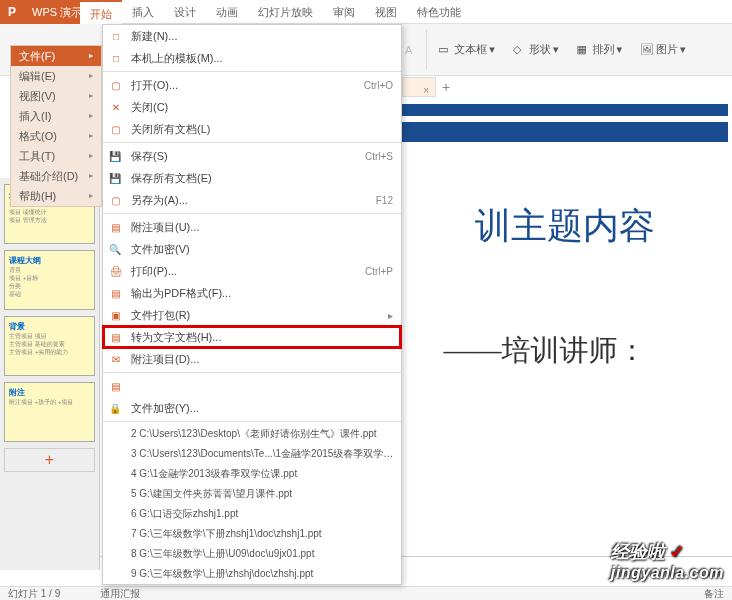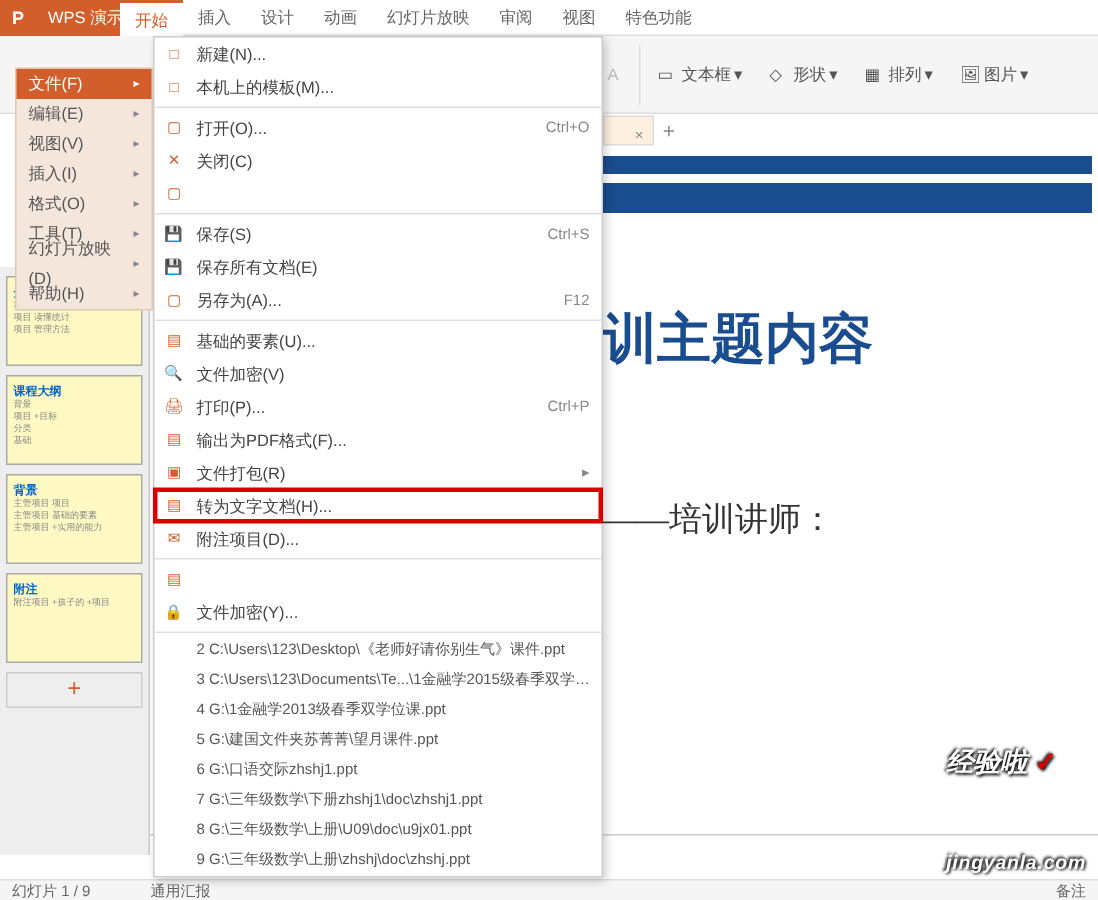--- a/index.html
+++ b/index.html
@@ -48,34 +48,34 @@
 
 .slidepanel { position: absolute; left: 0; top: 178px; width: 100px; bottom: 30px; background: #eee; overflow: hidden; z-index: 0; border-right: 1px solid #ccc; }
 .thumb { margin: 6px 4px; background: #fef9c3; border: 1px solid #aaa; height: 60px; position: relative; padding: 4px; }
 .thumb-title { font-size: 8px; color: #06c; font-weight: bold; }
 .thumb-line { font-size: 6px; color: #888; line-height: 8px; }
 .addslide { margin: 6px 4px; height: 24px; border: 1px solid #ccc; display: flex; align-items: center; justify-content: center; color: #d25f2b; font-size: 16px; cursor: pointer; }
 
 
 .canvas { position: absolute; left: 402px; top: 98px; right: 4px; bottom: 48px; background: #fff; z-index: 0; overflow: hidden; }
 .bluebar { height: 12px; background: #1a4d8f; margin: 6px 0; }
-.slide-title { font-size: 36px; color: #1a4d8f; text-align: left; margin-top: 60px; font-family: serif; font-weight: bold; }
-.slide-sub { font-size: 22px; color: #333; text-align: left; margin-top: 80px; margin-right: 40px; font-family: serif; }
+.slide-title { font-size: 36px; color: #1a4d8f; text-align: center; margin-top: 60px; font-family: serif; }
+.slide-sub { font-size: 29px; color: #333; text-align: center; margin-top: 80px; margin-right: 40px; font-family: serif; }
 
 
 .notes { position: absolute; left: 100px; bottom: 14px; right: 0; height: 30px; border-top: 1px solid #ccc; padding: 4px 8px; font-size: 11px; color: #aaa; z-index: 0; }
 
 
 .statusbar { position: absolute; left: 0; right: 0; bottom: 0; height: 14px; background: #f5f5f5; border-top: 1px solid #ddd; display: flex; align-items: center; font-size: 10px; color: #666; padding: 0 8px; gap: 40px; z-index: 3; }
 
 
 .watermark { position: absolute; right: 8px; bottom: 18px; z-index: 20; color: #fff; text-shadow: 1px 1px 2px #000, -1px -1px 2px #000; font-style: italic; font-weight: bold; }
 .wm-top { font-size: 18px; }
 .wm-top .check { color: #d00; font-style: normal; }
-.wm-bot { font-size: 13px; letter-spacing: 0.5px; margin-top: 47px; }
+.wm-bot { font-size: 16px; letter-spacing: 0.5px; }
 </style>
 </head>
 <body>
 
 <div class="titlebar">
   <div class="app-logo">P</div>
   <div class="app-name">WPS 演示</div>
   <div class="app-dd">▾</div>
 </div>
 <div class="tabs">
@@ -141,21 +141,21 @@
     </div>
     <div class="fm-item">
       <span>格式(O)</span>
       <span class="fm-arrow">▸</span>
     </div>
     <div class="fm-item">
       <span>工具(T)</span>
       <span class="fm-arrow">▸</span>
     </div>
     <div class="fm-item">
-      <span>幻灯片放映(D)</span>
+      <span>基础介绍(D)</span>
       <span class="fm-arrow">▸</span>
     </div>
     <div class="fm-item">
       <span>帮助(H)</span>
       <span class="fm-arrow">▸</span>
     </div>
   </div>
 
 <div class="submenu" id="smenu">
     <div class="sm-item">
@@ -171,40 +171,41 @@
       <span class="sm-icon">▢</span>
       <span class="sm-text">打开(O)...</span>
       <span class="sm-shortcut">Ctrl+O</span>
     </div>
     <div class="sm-item">
       <span class="sm-icon">✕</span>
       <span class="sm-text">关闭(C)</span>
     </div>
     <div class="sm-item">
       <span class="sm-icon">▢</span>
+      <span class="sm-text">关闭所有文档(L)</span>
     </div>
     <div class="sm-sep"></div>
     <div class="sm-item">
       <span class="sm-icon">💾</span>
       <span class="sm-text">保存(S)</span>
       <span class="sm-shortcut">Ctrl+S</span>
     </div>
     <div class="sm-item">
       <span class="sm-icon">💾</span>
       <span class="sm-text">保存所有文档(E)</span>
     </div>
     <div class="sm-item">
       <span class="sm-icon">▢</span>
       <span class="sm-text">另存为(A)...</span>
       <span class="sm-shortcut">F12</span>
     </div>
     <div class="sm-sep"></div>
     <div class="sm-item">
       <span class="sm-icon">▤</span>
-      <span class="sm-text">基础的要素(U)...</span>
+      <span class="sm-text">附注项目(U)...</span>
     </div>
     <div class="sm-item">
       <span class="sm-icon">🔍</span>
       <span class="sm-text">文件加密(V)</span>
     </div>
     <div class="sm-item">
       <span class="sm-icon">🖨</span>
       <span class="sm-text">打印(P)...</span>
       <span class="sm-shortcut">Ctrl+P</span>
     </div>

